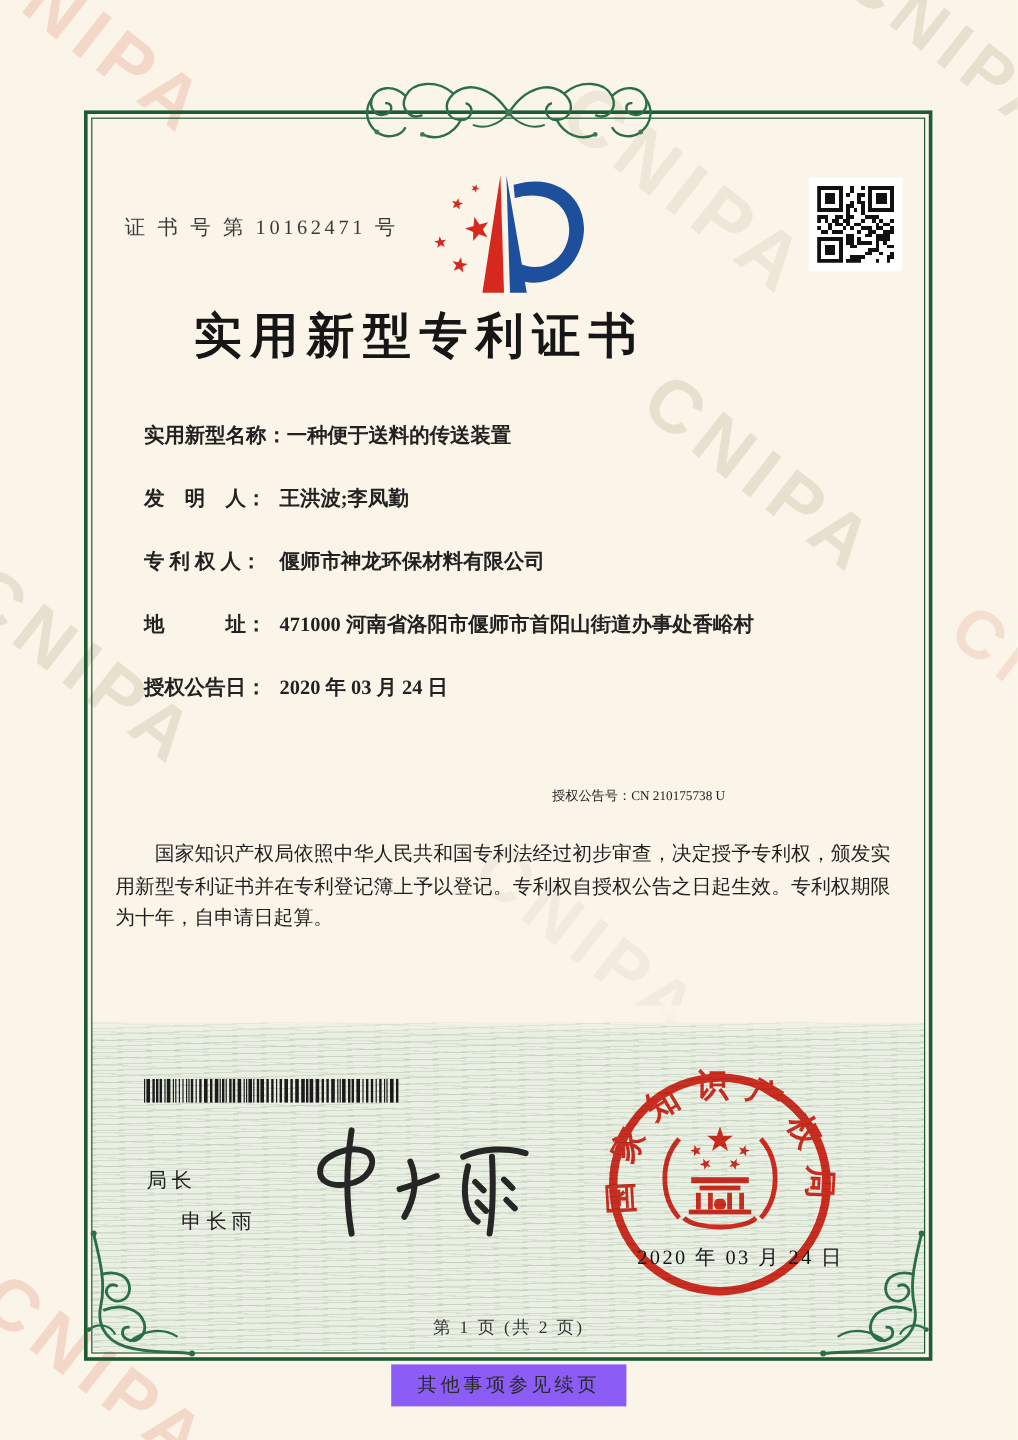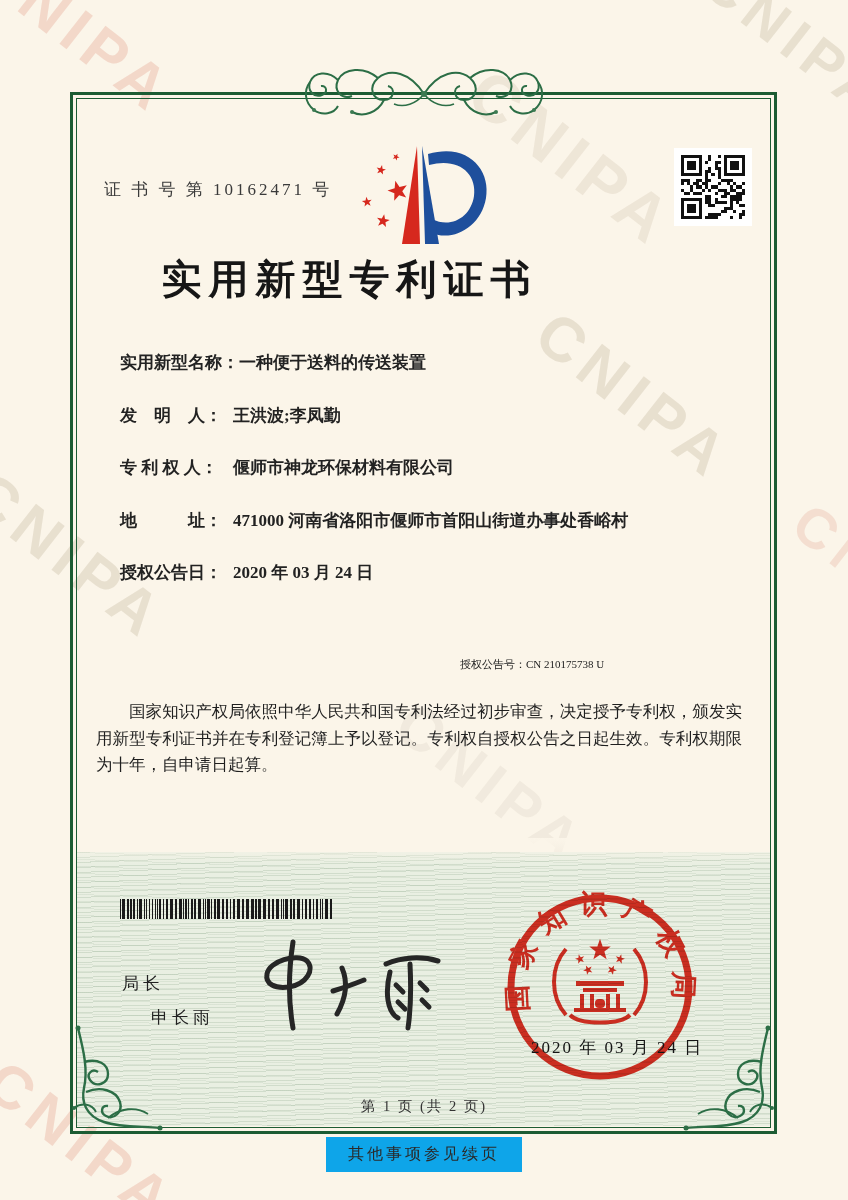--- a/index.html
+++ b/index.html
@@ -83,21 +83,21 @@
   .official-name{left:122px;top:1006px;font-size:17px;letter-spacing:4px;z-index:5;margin-left:29px;}
   .signature{left:238px;top:928px;z-index:6;}
   .seal{left:500px;top:887px;z-index:6;mix-blend-mode:multiply;opacity:0.94;}
   .seal-date{left:531px;top:1036px;font-size:17px;letter-spacing:2px;color:#141414;z-index:7;}
   .page-footer{
     left:0;top:1097px;width:848px;text-align:center;
     font-size:14.5px;letter-spacing:2px;color:#333;z-index:5;
   }
   .cont-box{
     left:424px;top:1137px;transform:translateX(-50%);
-    background:#0ea5e9;padding:7px 22px;z-index:5;
+    background:#8b5cf6;padding:7px 22px;z-index:5;
     font-size:16px;letter-spacing:3px;color:#2a2a2a;white-space:nowrap;
   }
   .ornament-top{left:294px;top:60px;z-index:4;}
   .corner-bl{left:64px;top:1022px;z-index:4;}
   .corner-br{left:678px;top:1022px;z-index:4;transform:scaleX(-1);}
 </style>
 </head>
 <body>
 
 <div class="wm wm-pink wm1">CNIPA</div>

